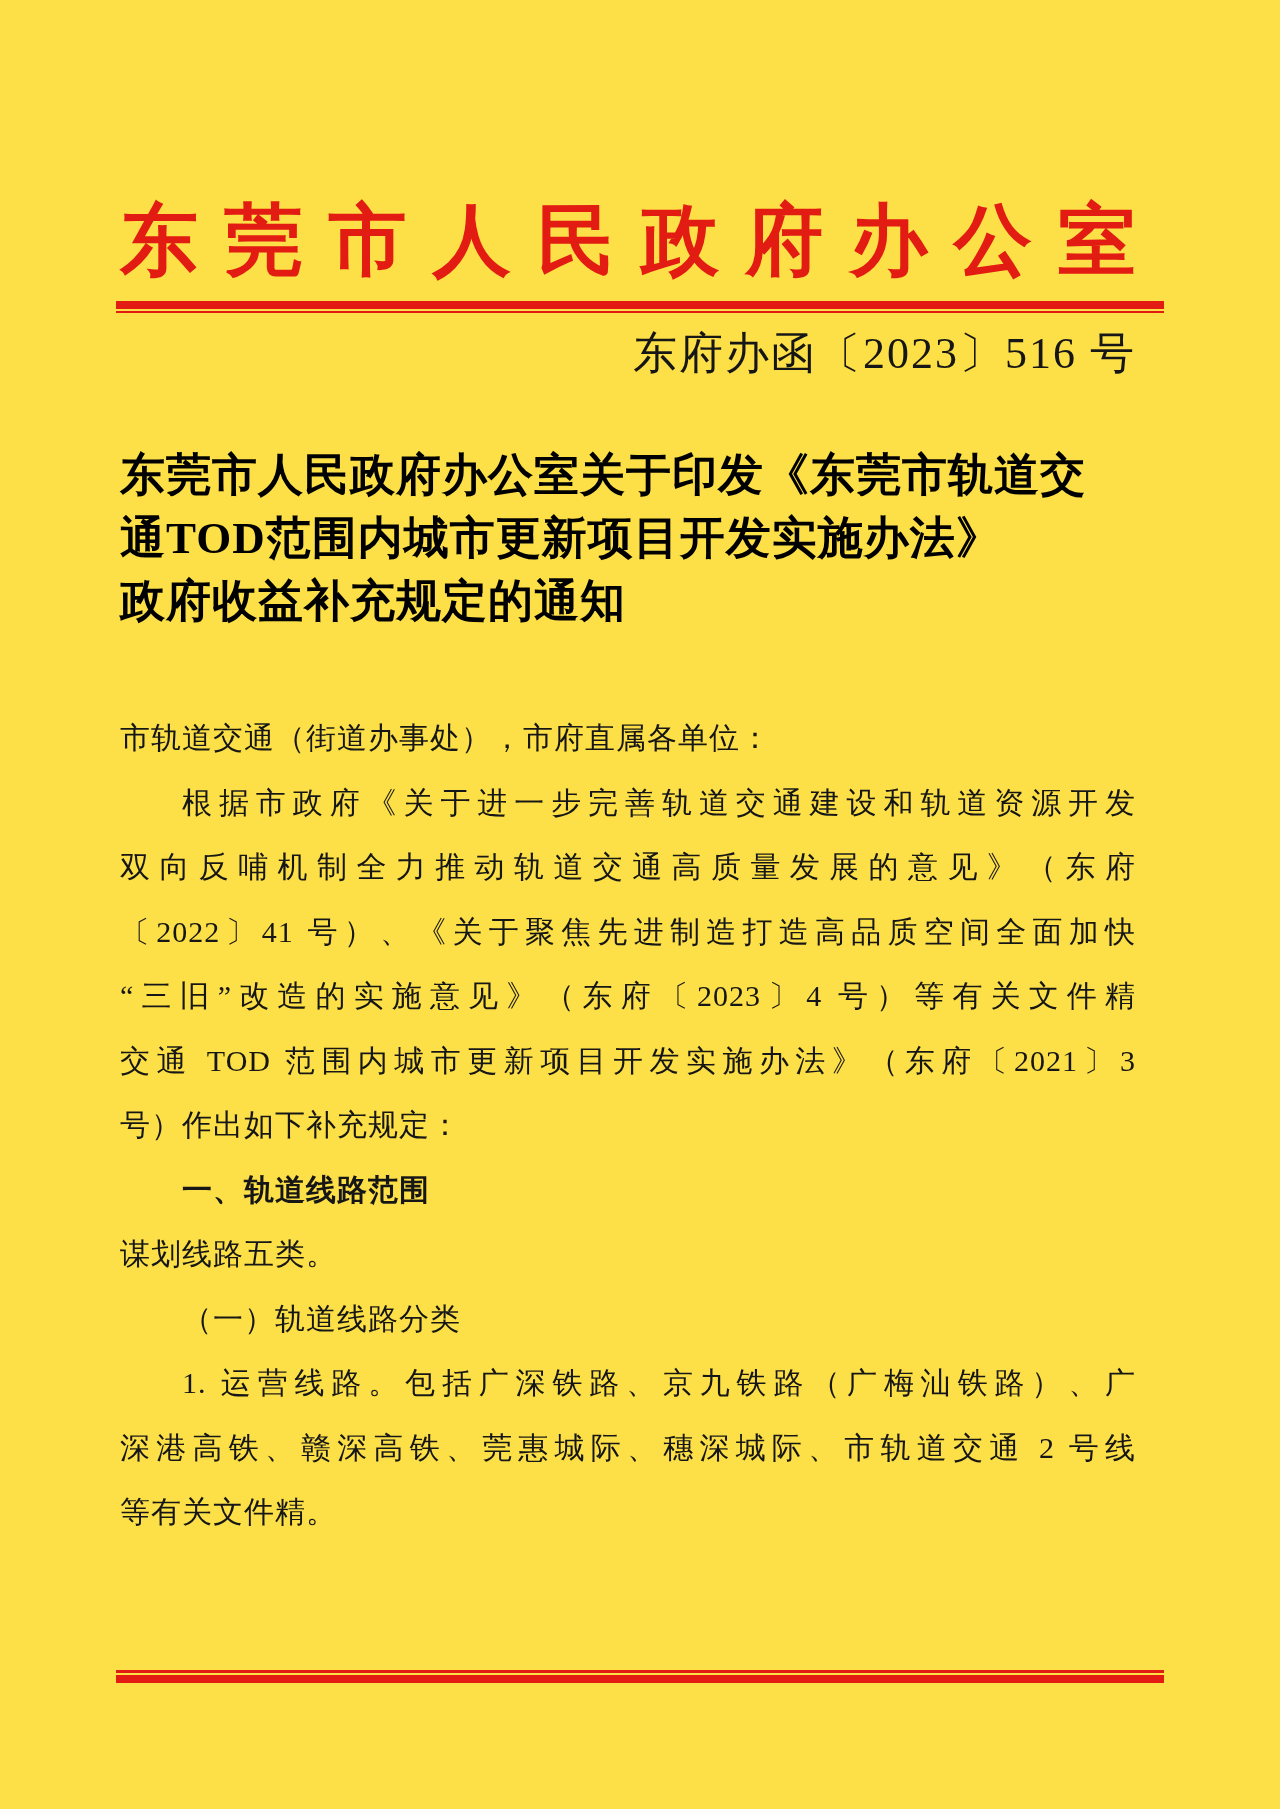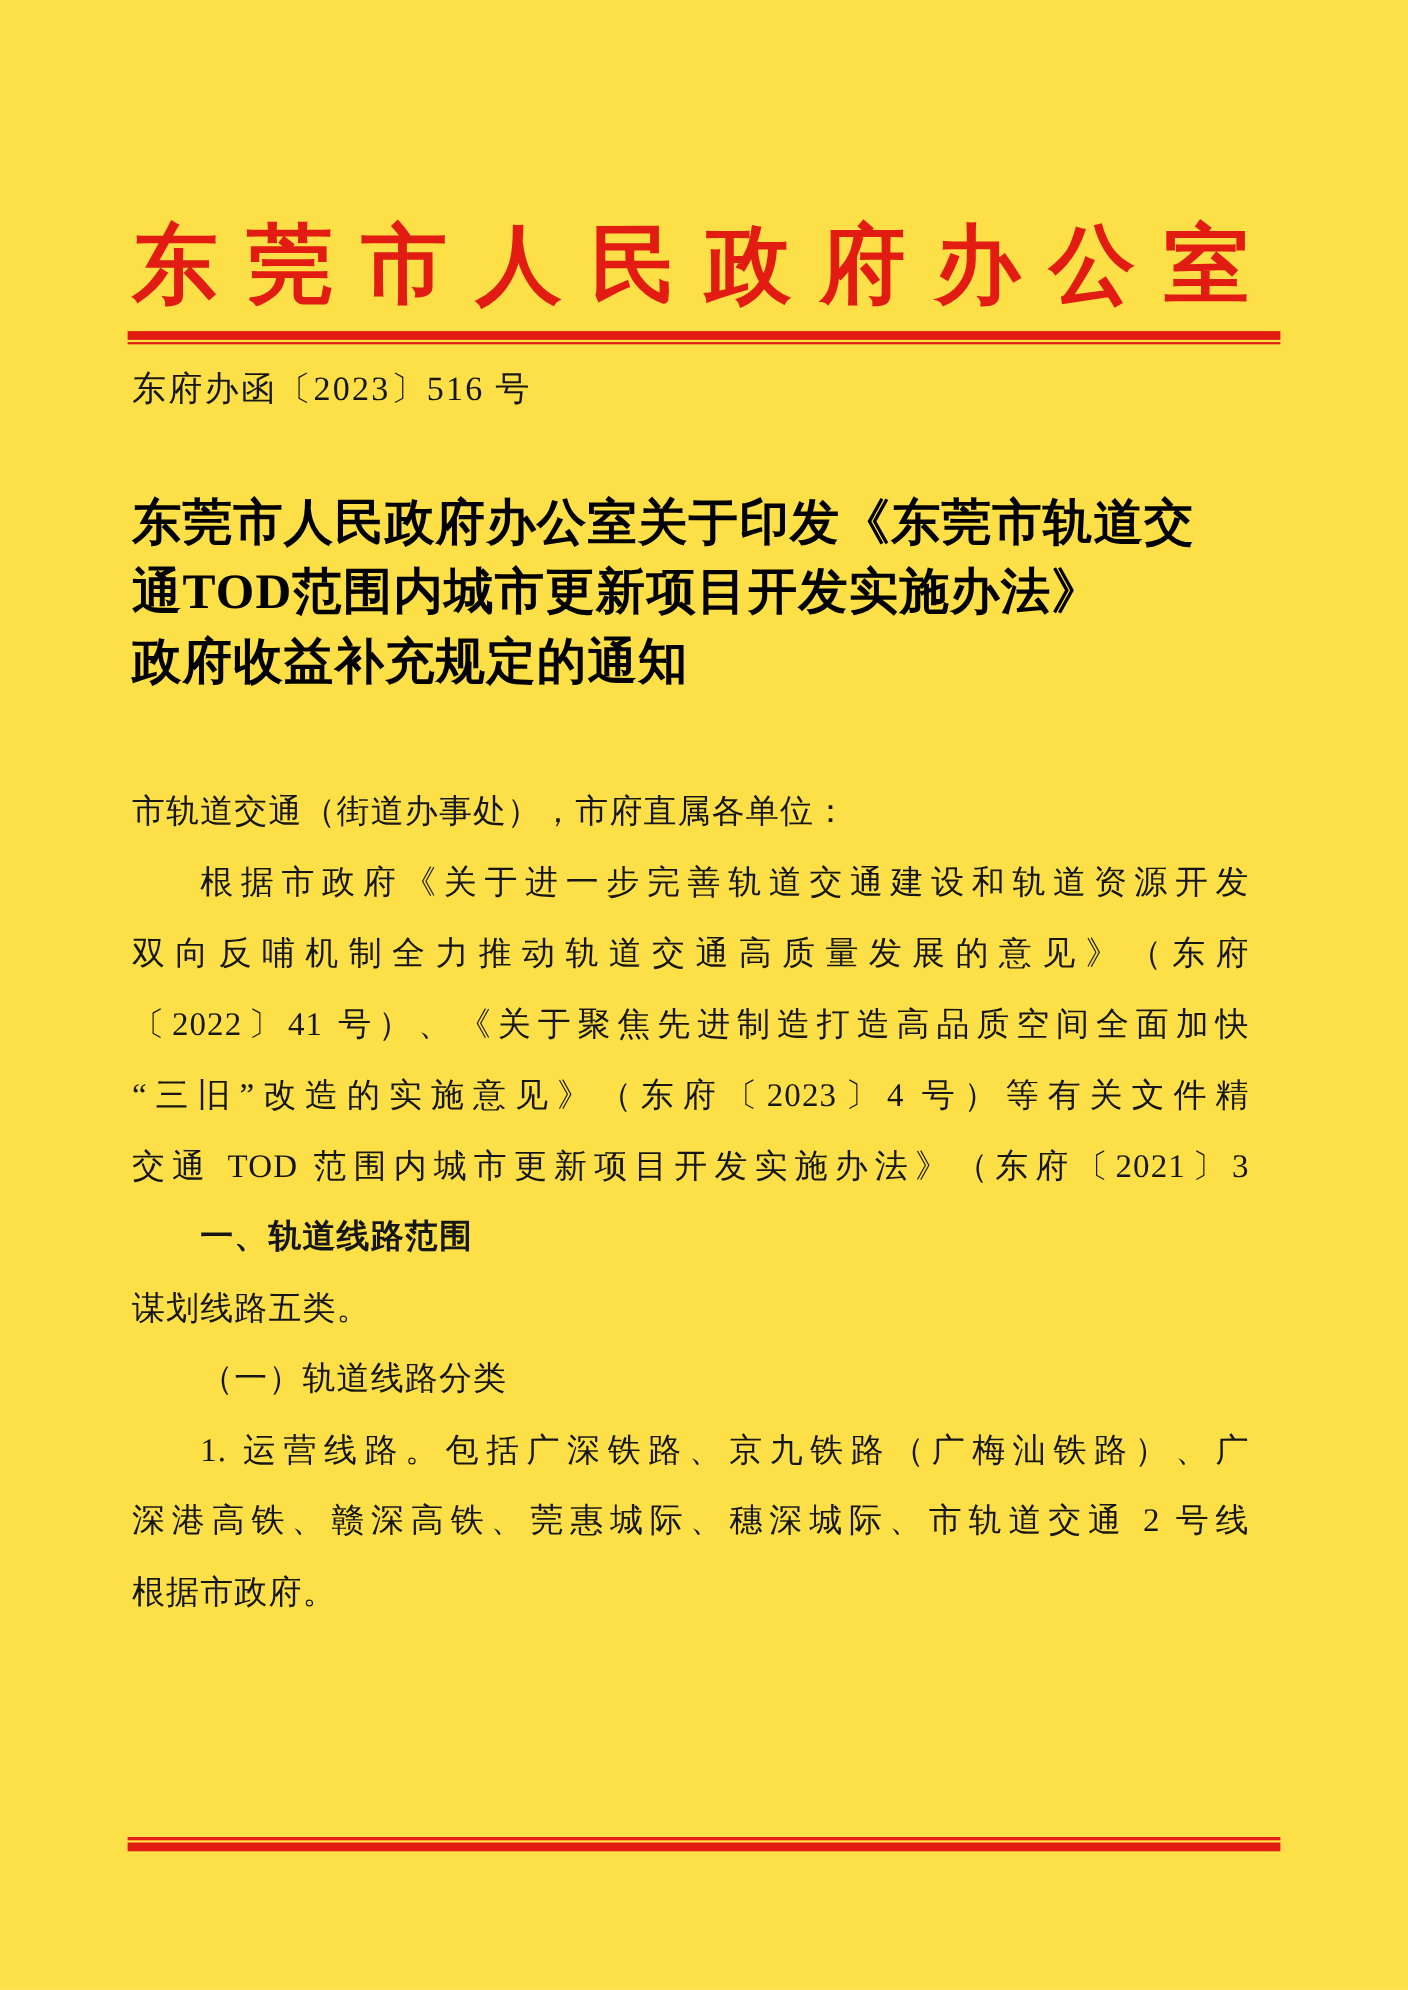--- a/index.html
+++ b/index.html
@@ -29,24 +29,24 @@
   }
   
   .rule-top { position: absolute; left: 116px; top: 301px; width: 1048px; }
   .rule-top .rule-thick { height: 8px; background: var(--accent); }
   .rule-top .rule-thin  { height: 2px; background: var(--accent); margin-top: 2px; }
   
   .doc-number {
     position: absolute;
     left: 120px; top: 333px;
     width: 1016px;
-    font-size: 31px;
+    font-size: 44px;
     line-height: 42px;
     color: var(--ink);
-    text-align: left;
+    text-align: right;
     letter-spacing: 2px;
   }
   
   .title {
     position: absolute;
     left: 120px; top: 444px;
     width: 1016px;
     color: #000000;
   }
   .title-line {
@@ -105,26 +105,27 @@
       <div class="title-line">政府收益补充规定的通知</div>
     </div>
 
   <div class="docbody">
       <div class="body-line">市轨道交通（街道办事处），市府直属各单位：</div>
       <div class="body-line just ind">根据市政府《关于进一步完善轨道交通建设和轨道资源开发</div>
       <div class="body-line just">双向反哺机制全力推动轨道交通高质量发展的意见》（东府</div>
       <div class="body-line just">〔2022〕41 号）、《关于聚焦先进制造打造高品质空间全面加快</div>
       <div class="body-line just">“三旧”改造的实施意见》（东府〔2023〕4 号）等有关文件精</div>
       <div class="body-line just">交通 TOD 范围内城市更新项目开发实施办法》（东府〔2021〕3</div>
+      <div class="body-line">号）作出如下补充规定：</div>
       <div class="body-line ind hei">一、轨道线路范围</div>
       <div class="body-line">谋划线路五类。</div>
       <div class="body-line ind">（一）轨道线路分类</div>
       <div class="body-line just ind">1. 运营线路。包括广深铁路、京九铁路（广梅汕铁路）、广</div>
       <div class="body-line just">深港高铁、赣深高铁、莞惠城际、穗深城际、市轨道交通 2 号线</div>
-      <div class="body-line">根据市政府。</div>
+      <div class="body-line">等有关文件精。</div>
     </div>
 
   <div class="rule-bottom">
     <div class="rule-thin"></div>
     <div class="rule-thick"></div>
   </div>
 
 </div>
 
 </body></html>

